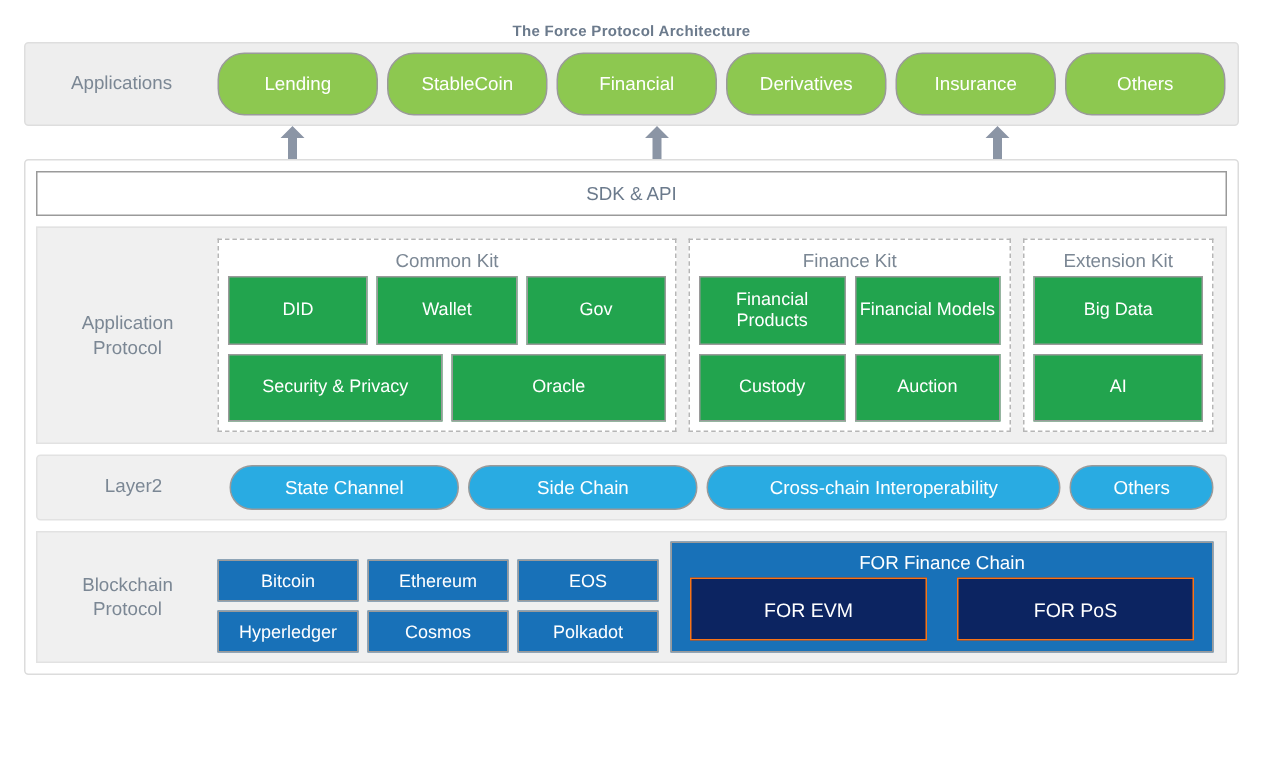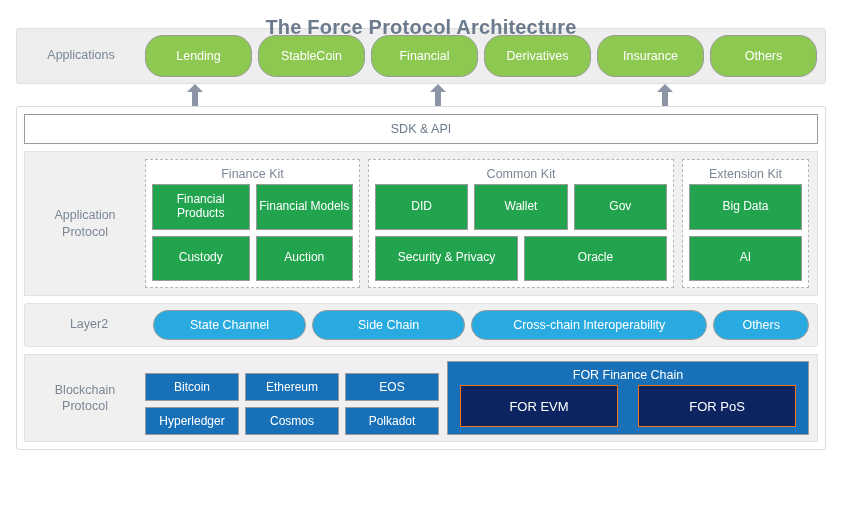--- a/index.html
+++ b/index.html
@@ -17,21 +17,21 @@
     position: relative;
     width: 842px;
     height: 520px;
     background: #ffffff;
     box-sizing: border-box;
   }
 
   
   .title {
     text-align: center;
-    font-size: 20px;
+    font-size: 10px;
     font-weight: bold;
     color: #6b7a8c;
     letter-spacing: .2px;
     padding-top: 16px;
     height: 22px;
     box-sizing: border-box;
   }
 
   
   .band {
@@ -328,45 +328,45 @@
 
     <div class="appproto-band">
       <div class="appproto-label">
         <span>
           <span>Application</span><br>
           <span>Protocol</span>
         </span>
       </div>
       <div class="kits">
 
+        <div class="kit kit-common">
+          <div class="kit-title">Common Kit</div>
+          <div class="kit-rows">
+            <div class="kit-row">
+              <div class="chip-green-dark">DID</div>
+              <div class="chip-green-dark">Wallet</div>
+              <div class="chip-green-dark">Gov</div>
+            </div>
+            <div class="kit-row">
+              <div class="chip-green-dark">Security &amp; Privacy</div>
+              <div class="chip-green-dark">Oracle</div>
+            </div>
+          </div>
+        </div>
+
         <div class="kit kit-finance">
           <div class="kit-title">Finance Kit</div>
           <div class="kit-rows">
             <div class="kit-row">
               <div class="chip-green-dark">Financial Products</div>
               <div class="chip-green-dark">Financial Models</div>
             </div>
             <div class="kit-row">
               <div class="chip-green-dark">Custody</div>
               <div class="chip-green-dark">Auction</div>
-            </div>
-          </div>
-        </div>
-
-        <div class="kit kit-common">
-          <div class="kit-title">Common Kit</div>
-          <div class="kit-rows">
-            <div class="kit-row">
-              <div class="chip-green-dark">DID</div>
-              <div class="chip-green-dark">Wallet</div>
-              <div class="chip-green-dark">Gov</div>
-            </div>
-            <div class="kit-row">
-              <div class="chip-green-dark">Security &amp; Privacy</div>
-              <div class="chip-green-dark">Oracle</div>
             </div>
           </div>
         </div>
 
         <div class="kit kit-extension">
           <div class="kit-title">Extension Kit</div>
           <div class="kit-rows">
             <div class="kit-row">
               <div class="chip-green-dark">Big Data</div>
             </div>

